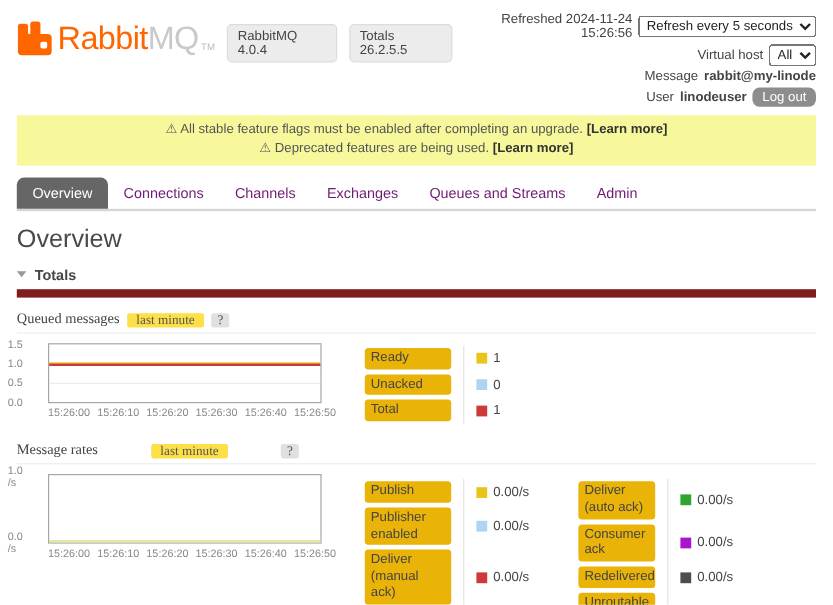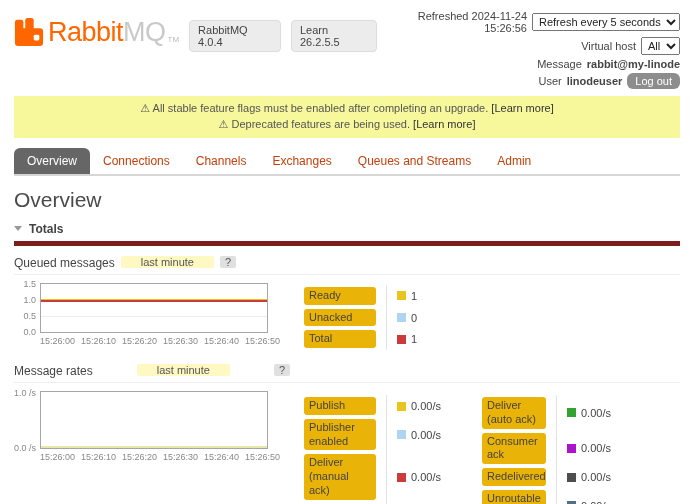--- a/index.html
+++ b/index.html
@@ -23,44 +23,44 @@
   .hdr-right { font-size:11px; text-align:right; padding-top:4px; }
   .hdr-row { display:flex; justify-content:flex-end; align-items:center; gap:5px; margin-bottom:3px; }
   select { font-family:"Liberation Sans",sans-serif; font-size:11px; padding:1px 2px; color:#222; }
   .logout-btn { background:#8d8d8d; color:#fff; border:none; border-radius:6px;
     font-size:11px; padding:2px 8px; cursor:pointer; }
   b { font-weight:bold; }
 
   
   .banner { background:#f7f79c; text-align:center; font-size:11px; color:#555;
     padding:5px 6px; margin-top:4px; line-height:1.45; }
-  .banner .lm { font-weight:normal; color:#333; cursor:pointer; }
+  .banner .lm { font-weight:bold; color:#333; cursor:pointer; }
 
   
   .tabs { display:flex; align-items:flex-end; margin-top:10px; border-bottom:2px solid #d6d6d6; }
-  .tab { padding:6px 13px; font-size:12px; color:#c2410c; cursor:pointer; }
+  .tab { padding:6px 13px; font-size:12px; color:#701a75; cursor:pointer; }
   .tab.active { background:#666; color:#fff; border-radius:6px 6px 0 0; }
 
   
   h1 { font-size:21px; font-weight:normal; color:#4a4a4a; margin:12px 0 10px; }
-  .section-hd { display:flex; align-items:center; gap:7px; border-bottom:5px solid #7f1d1d;
+  .section-hd { display:flex; align-items:center; gap:7px; border-bottom:7px solid #7f1d1d;
     padding-bottom:5px; margin-bottom:8px; cursor:pointer; }
   .caret { width:0; height:0; border-left:4px solid transparent; border-right:4px solid transparent;
     border-top:5px solid #999; }
   .section-hd span { font-weight:bold; font-size:12px; color:#444; }
 
-  .sub-hd { display:flex; align-items:flex-start; gap:6px; font-size:12px; color:#444;
-    border-bottom:1px solid #ededed; padding-bottom:4px; margin:10px 0 8px; }
-  .mini-badge { background:#fef9c3; color:#555; font-size:11px; padding:0 20px; border-radius:2px; }
+  .sub-hd { display:flex; align-items:flex-end; gap:6px; font-size:12px; color:#444;
+    border-bottom:1px solid #ededed; padding-bottom:4px; margin:10px 0 8px;font-family:Liberation Serif, serif; }
+  .mini-badge { background:#fde047; color:#555; font-size:11px; padding:0 8px; border-radius:2px; }
   .help-badge { background:#e0e0e0; color:#555; font-size:11px; padding:0 5px; border-radius:2px; cursor:help; }
 
   .chart-block { display:flex; align-items:flex-start; }
   .chart { display:flex; }
   .ylabels { width:26px; position:relative; font-size:9px; color:#888; }
-  .ylabels span { position:absolute; right:4px; transform:translateY(-50%); }
+  .ylabels span { position:absolute; right:21px; transform:translateY(-50%); }
   .plot { position:relative; width:228px; border:1px solid #a6a6a6; background:#fff; }
   .gridline { position:absolute; left:0; right:0; height:1px; background:#ececec; }
   .series-line { position:absolute; left:0; right:0; }
   .xlabels { display:flex; justify-content:space-between; width:240px; margin-left:20px;
     font-size:9px; color:#888; margin-top:3px;align-items:flex-end; }
 
   .legend { margin-left:24px; margin-top:2px; }
   .lrow { display:flex; align-items:stretch; }
   .lbox { width:72px; background:#eab308; border-radius:3px; font-size:11px; color:#444;
     text-align:left; padding:2px 5px; margin:2px 0; align-self:center; line-height:1.25; }
@@ -86,21 +86,21 @@
             <rect x="1" y="3" width="9" height="13" rx="2.5" fill="#f60"></rect>
             <rect x="12" y="1" width="9" height="17" rx="2.5" fill="#f60"></rect>
             <rect x="1" y="12" width="30" height="19" rx="3.5" fill="#f60"></rect>
             <rect x="21" y="19" width="6" height="6" rx="1.5" fill="#fff"></rect>
           </svg>
         </span>
         <span class="logo-text"><span class="logo-rabbit">Rabbit</span><span class="logo-mq">MQ</span></span>
         <span class="logo-tm">TM</span>
       </div>
       <span class="ver-badge">RabbitMQ 4.0.4</span>
-      <span class="ver-badge">Learn 26.2.5.5</span>
+      <span class="ver-badge">Totals 26.2.5.5</span>
     </div>
     <div class="hdr-right">
       <div class="hdr-row">
         <span>Refreshed 2024-11-24 15:26:56</span>
         <select>
           <option>Refresh every 5 seconds</option>
         </select>
       </div>
       <div class="hdr-row">
         <span>Virtual host</span>

